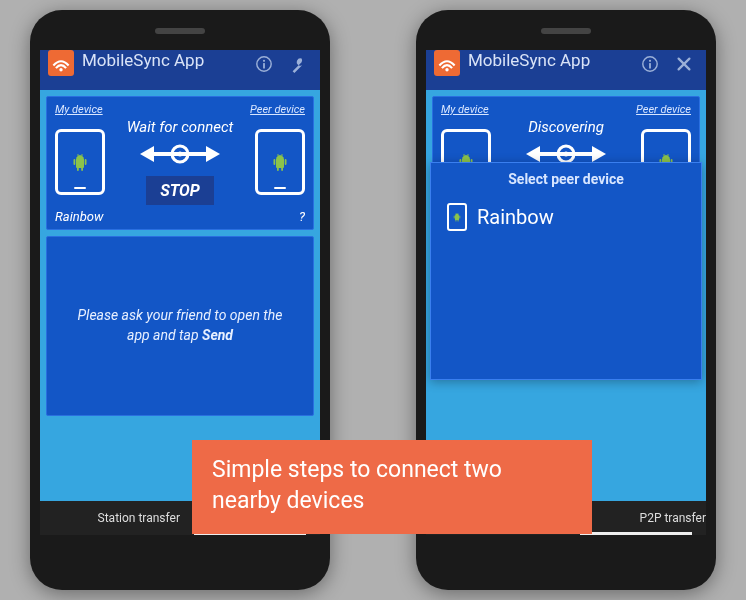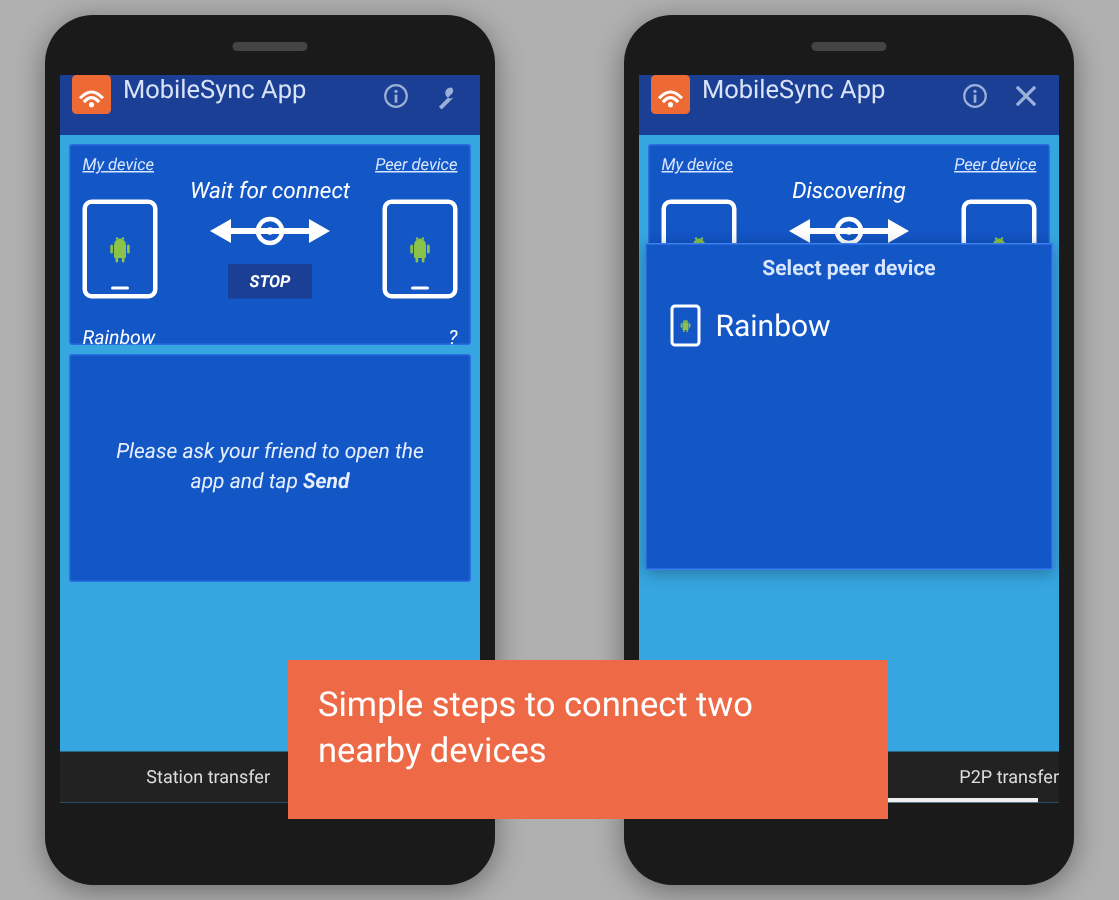--- a/index.html
+++ b/index.html
@@ -132,42 +132,42 @@
   .arrows {
     display: flex;
     align-items: center;
     justify-content: center;
     margin: 4px 0;
   }
   .stop-btn {
     background: #1b3f94;
     color: white;
     font-weight: bold;
-    font-size: 11px;
+    font-size: 16px;
     padding: 5px 14px;
     display: inline-block;
-    margin: 4px auto 15px;
+    margin: 4px auto 0;
   }
   .names-row {
     display: flex;
     justify-content: space-between;
     color: white;
     font-size: 13px;
     margin-top: 4px;
   }
   .panel.msg {
     height: 130px;
     display: flex;
     align-items: center;
     justify-content: center;
     text-align: center;
     color: #e8f0ff;
     font-size: 14px;
     line-height: 1.4;
-    padding: 10px 18px;
+    padding: 24px 18px;
   }
   .bottom-tabs {
     height: 34px;
     background: #222;
     display: flex;
     color: #ddd;
     font-size: 12px;
     flex-shrink: 0;
   }
   .tab {
@@ -235,21 +235,21 @@
   }
   .caption-box {
     position: absolute;
     left: 192px;
     top: 440px;
     width: 360px;
     background: #ee6a47;
     color: white;
     font-size: 23px;
     line-height: 1.35;
-    padding: 14px 20px 30px;
+    padding: 14px 20px 18px;
   }
   .android-svg { width: 20px; height: 24px; }
 </style>
 </head>
 <body>
 
 <svg width="0" height="0" style="position:absolute">
   <defs>
     <g id="android-glyph">
       <rect x="6" y="8" width="8" height="10" rx="1" fill="#8bc34a"></rect>

